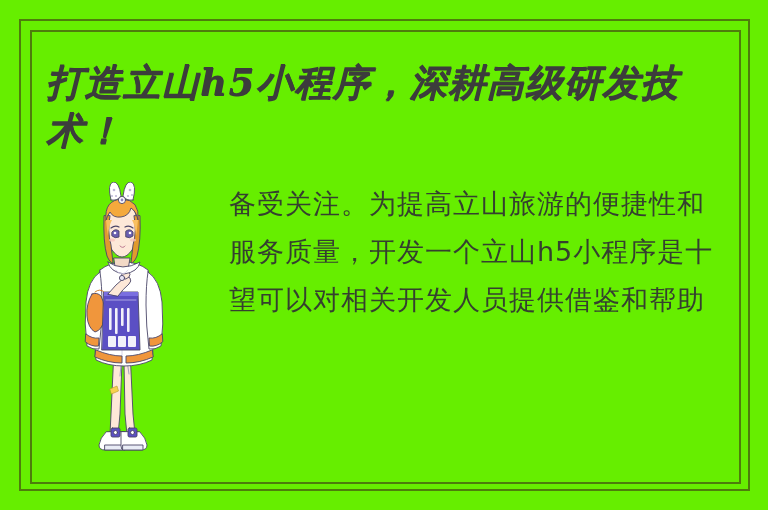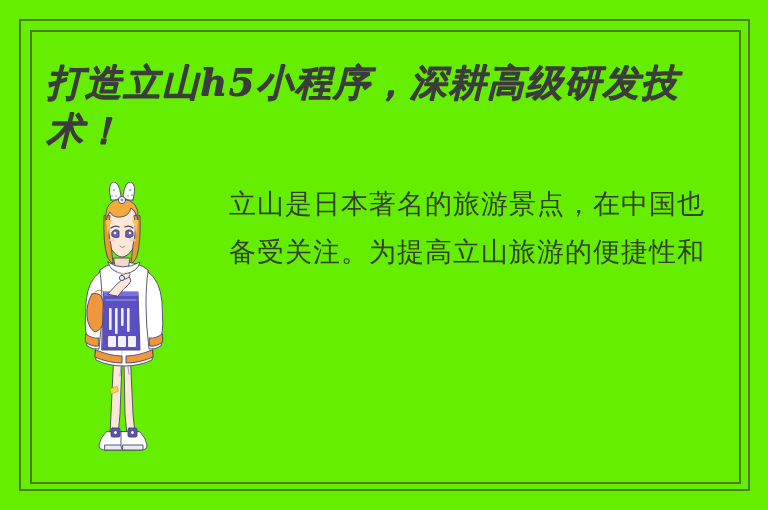--- a/index.html
+++ b/index.html
@@ -88,22 +88,23 @@
 <body>
 
 <div id="poster">
 
   <div class="frame-outer"></div>
   <div class="frame-inner"></div>
 
   <div class="title">打造立山h5小程序，深耕高级研发技术！</div>
 
   <div class="body-text">
-    <span class="ln">立山是日本著名的旅游景点，在中国也</span>
     <span class="ln">备受关注。为提高立山旅游的便捷性和</span>
+    <span class="ln">服务质量，开发一个立山h5小程序是十</span>
+    <span class="ln">望可以对相关开发人员提供借鉴和帮助</span>
   </div>
 
   <div class="illustration">
     <svg viewBox="0 0 92 292" xmlns="http://www.w3.org/2000/svg">
       <g stroke="#4a4668" stroke-width="0.9" stroke-linejoin="round" stroke-linecap="round">
 
         <path d="M36 168 L33 232 L32 252 L40 253 L42 232 L44 180 Z" fill="#fde8d8"></path>
         <path d="M52 168 L55 232 L57 252 L49 253 L47 232 L46 180 Z" fill="#fde8d8"></path>
 
         <path d="M32 207 l7 -3 l1.5 5 l-7 3 z" fill="#f6d14f" stroke="#b89a2e" stroke-width="0.6"></path>

